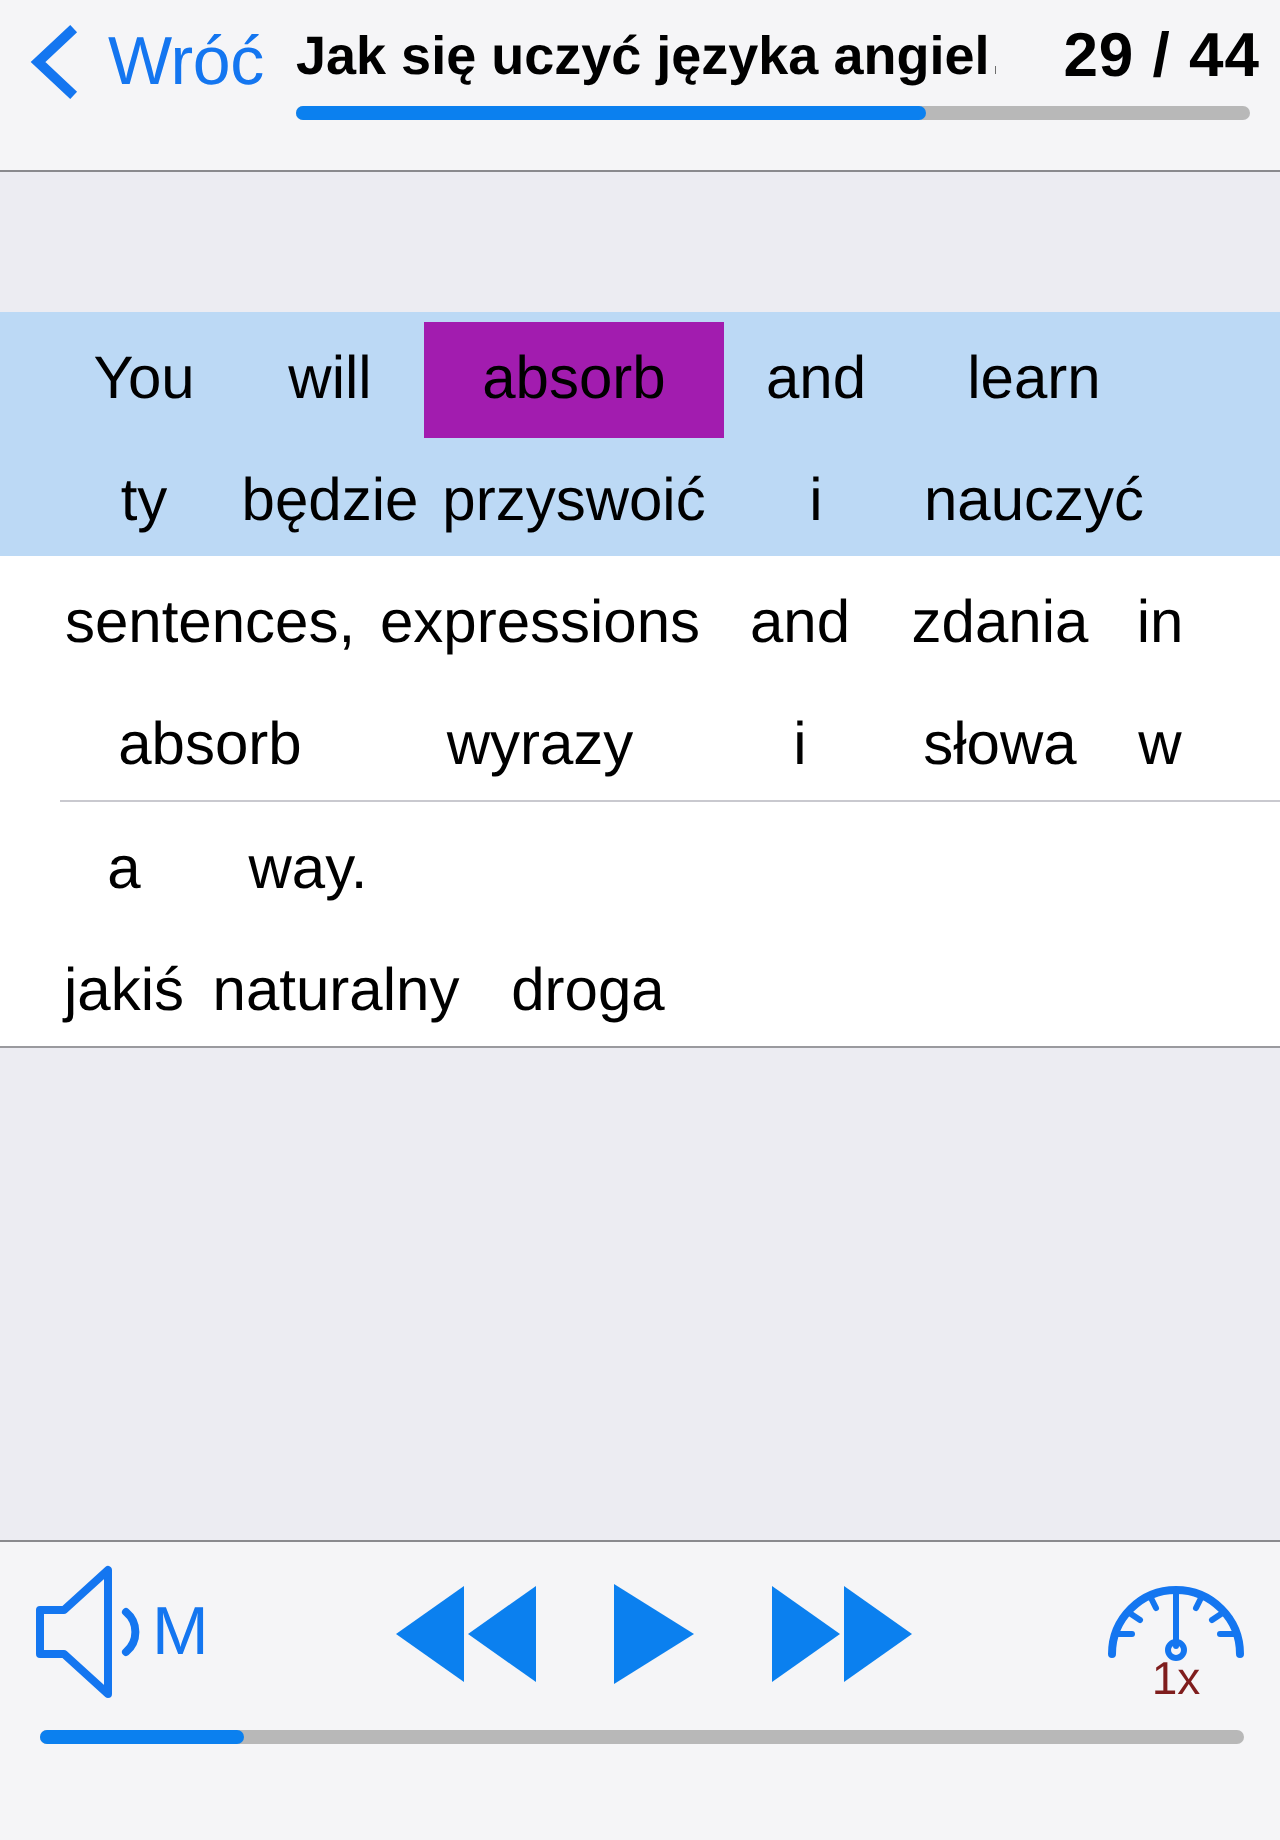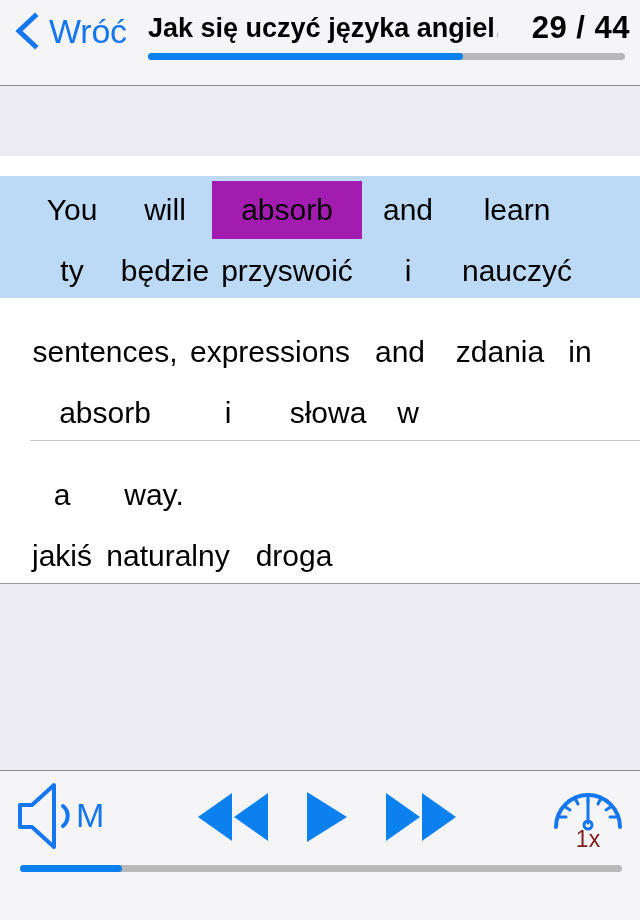--- a/index.html
+++ b/index.html
@@ -49,21 +49,21 @@
   .chevron-left {
     display: block;
     width: 26px;
     height: 38px;
     flex: 0 0 26px;
   }
 
   .back-label {
     font-size: 34px;
     color: #1476f0;
-    margin-left: 9px;
+    margin-left: 14px;
     line-height: 38px;
     letter-spacing: -0.2px;
   }
 
   .nav-title {
     position: absolute;
     left: 148px;
     top: 10px;
     width: 350px;
     font-size: 27px;
@@ -109,21 +109,20 @@
 
   
   .text-card {
     background: #ffffff;
     border-bottom: 1px solid #9a9a9e;
     flex: 0 0 auto;
   }
 
   .pair-block {
     position: relative;
-    margin-top: 20px;
   }
 
   .pair-block.highlighted {
     background: #bcd9f5;
   }
 
   .line {
     display: flex;
     align-items: center;
     white-space: nowrap;
@@ -280,20 +279,21 @@
       <div class="pair-block">
         <div class="line source">
           <span class="word" style="width: 158px;">sentences,</span>
           <span class="word" style="width: 172px;">expressions</span>
           <span class="word" style="width: 88px;">and</span>
           <span class="word" style="width: 112px;">zdania</span>
           <span class="word" style="width: 48px;">in</span>
         </div>
         <div class="line target">
           <span class="word" style="width: 158px;">absorb</span>
+          <span class="word" style="width: 172px;">wyrazy</span>
           <span class="word" style="width: 88px;">i</span>
           <span class="word" style="width: 112px;">słowa</span>
           <span class="word" style="width: 48px;">w</span>
         </div>
       </div>
       <div class="pair-separator"></div>
       <div class="pair-block">
         <div class="line source">
           <span class="word" style="width: 72px;">a</span>
           <span class="word" style="width: 112px;">way.</span>

